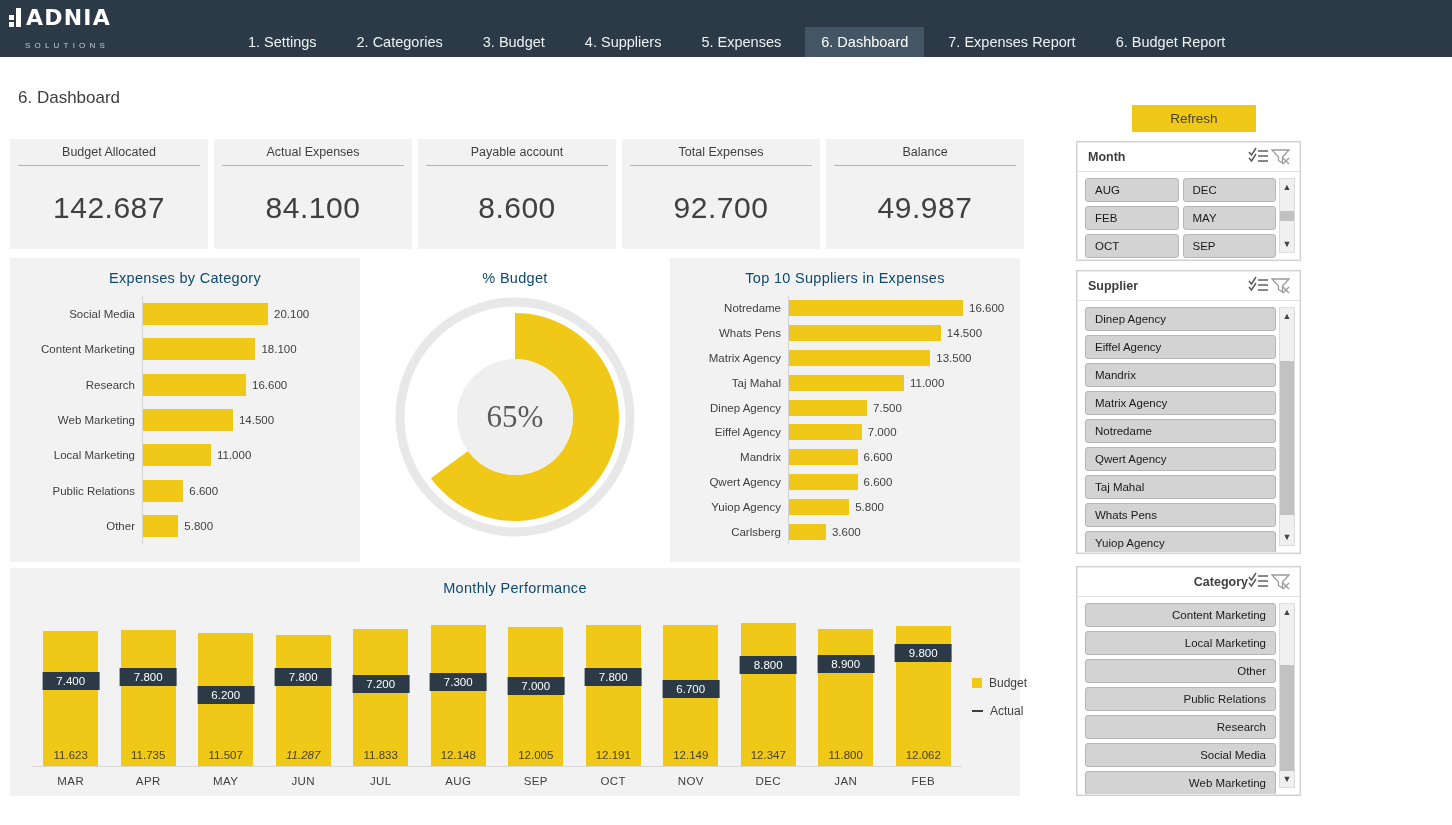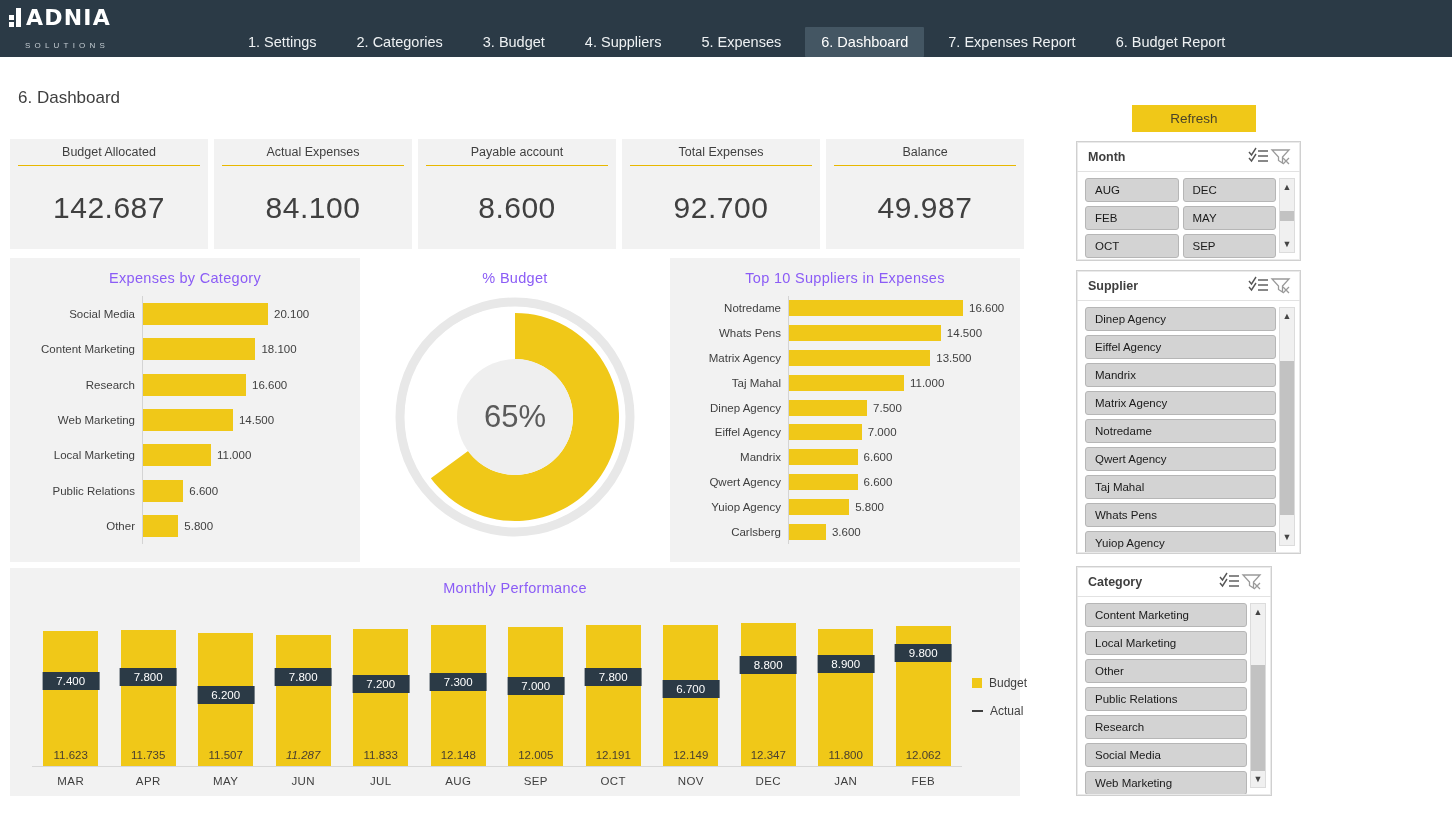--- a/index.html
+++ b/index.html
@@ -77,21 +77,21 @@
   }
   .kpi-value {
     flex: 1 1 auto; display: flex; align-items: center; justify-content: center;
     font-size: 30px; color: #404040; font-weight: 300;
     letter-spacing: .5px;
   }
 
   
   .panel { position: absolute; background: #f2f2f2; }
   .panel-title {
-    text-align: center; font-size: 14.5px; color: #8b5cf6;
+    text-align: center; font-size: 14.5px; color: #0c4a6e;
     letter-spacing: .3px; padding-top: 12px;
   }
   #panel-category { left: 10px; top: 258px; width: 350px; height: 304px; }
   #panel-budget   { left: 366px; top: 258px; width: 298px; height: 304px; background:#ffffff;}
   #panel-supplier { left: 670px; top: 258px; width: 350px; height: 304px; }
   #panel-monthly  { left: 10px; top: 568px; width: 1010px; height: 228px; }
 
   
   .hbars { margin-top: 10px; position: relative; }
   .hbars .axis {
@@ -116,21 +116,21 @@
   .donut-wrap {
     position: relative; width: 250px; height: 250px;
     margin: 6px auto 0 auto;
   }
   .donut-center {
     position: absolute; left: 50%; top: 50%;
     transform: translate(-50%,-50%);
     width: 116px; height: 116px; border-radius: 50%;
     background: #efefef;
     display: flex; align-items: center; justify-content: center;
-    font-size: 31px; color: #5a5a5a; font-weight: 300;
+    font-size: 31px; color: #5a5a5a; font-weight: 300; font-family: Liberation Serif, serif;
   }
 
   
   .mp-area {
     position: absolute; left: 22px; top: 52px;
     width: 930px; height: 172px;
   }
   .mp-cols { display: flex; height: 146px; align-items: flex-end; }
   .mp-col {
     flex: 1 1 0; position: relative; height: 146px;
@@ -166,21 +166,21 @@
 
   
   .slicer {
     position: absolute; left: 1076px;
     background: #ffffff;
     border: 1px solid #d0d0d0;
     box-shadow: 0 0 0 1px #eaeaea inset;
   }
   #slicer-month    { top: 141px; width: 225px; height: 120px; }
   #slicer-supplier { top: 270px; width: 225px; height: 284px; }
-  #slicer-category { top: 566px; width: 196px; height: 230px; }
+  #slicer-category { top: 566px; width: 225px; height: 230px; text-align: right; }
   .slicer-head {
     display: flex; align-items: center;
     height: 30px; padding: 0 8px 0 11px;
     border-bottom: 1px solid #e2e2e2;
   }
   .slicer-title {
     flex: 1 1 auto; font-size: 12.5px; font-weight: bold; color: #3f3f3f;
   }
   .slicer-icon { width: 22px; height: 20px; cursor: pointer; }
   .slicer-body {

